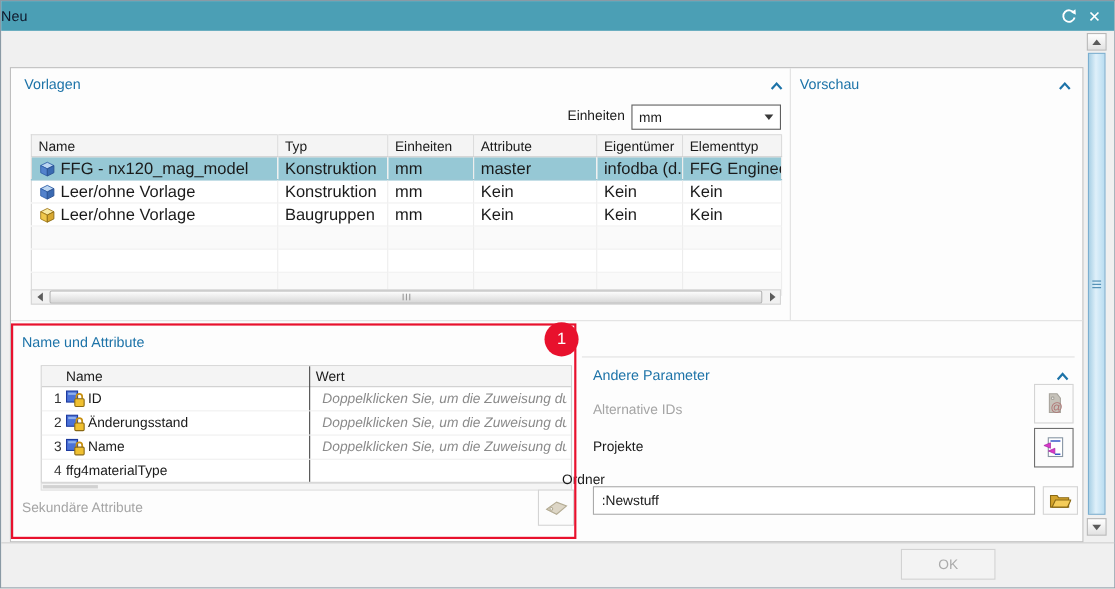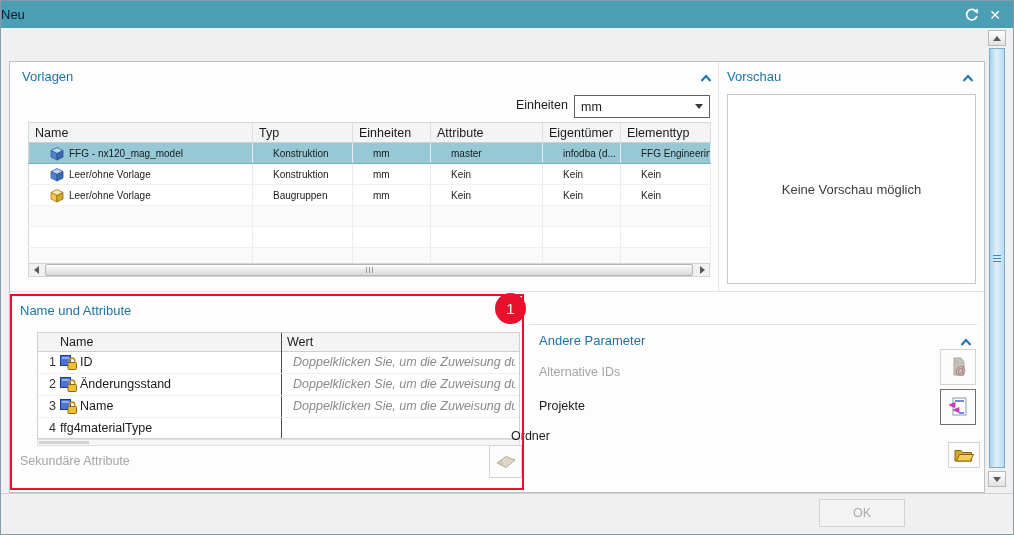--- a/index.html
+++ b/index.html
@@ -24,21 +24,21 @@
   .chev{width:12px;height:9px;display:inline-block;}
   .divider-h{background:#e2e2e2;height:1px;}
   .divider-v{background:#e2e2e2;width:1px;}
   
   .dd{border:1px solid #5f5f5f;background:#ffffff;height:23px;box-sizing:border-box;display:flex;align-items:center;padding:0 6px;}
   .dd .dd-val{flex:1;}
   .tri-down{width:0;height:0;border-left:4px solid transparent;border-right:4px solid transparent;border-top:5px solid #3a3a3a;}
   
   table.tpl{border-collapse:collapse;table-layout:fixed;width:682px;background:#fff;border:1px solid #d9d9d9;}
   table.tpl th{background:#f4f4f4;font-weight:normal;text-align:left;padding:2px 6px;border-right:1px solid #dcdcdc;border-bottom:1px solid #cfcfcf;height:15px;font-size:12.5px;}
-  table.tpl td{padding:1px 20px;border-right:1px solid #ededed;border-bottom:1px solid #f0f0f0;height:18px;white-space:nowrap;overflow:hidden;font-size:10px;margin-top:36px;}
+  table.tpl td{padding:1px 6px;border-right:1px solid #ededed;border-bottom:1px solid #f0f0f0;height:18px;white-space:nowrap;overflow:hidden;font-size:15px;margin-top:36px;}
   tr.sel td{background:#96c8d5;border-bottom:1px solid #6fb0c2;border-top:1px solid #6fb0c2;}
   tr.stripe td{background:#fafafa;}
   .namecell{display:flex;align-items:center;gap:4px;}
   .icon16{width:16px;height:15px;flex:0 0 16px;}
   
   .hscroll{height:14px;background:#f1f1f1;border:1px solid #d5d5d5;box-sizing:border-box;display:flex;align-items:center;}
   .hs-btn{width:14px;height:12px;display:flex;align-items:center;justify-content:center;}
   .hs-thumb{flex:1;height:10px;margin:0 2px;background:linear-gradient(#fdfdfd,#d8d8d8);border:1px solid #b5b5b5;border-radius:2px;display:flex;align-items:center;justify-content:center;gap:2px;}
   .hs-thumb i{display:block;width:1px;height:6px;background:#9a9a9a;}
   .tri-left{width:0;height:0;border-top:4px solid transparent;border-bottom:4px solid transparent;border-right:5px solid #5a5a5a;}
@@ -223,23 +223,20 @@
 
     <div class="abs divider-v" style="left:708px;top:0px;height:229px;"></div>
     <div class="abs divider-h" style="left:0px;top:229px;width:974px;"></div>
 
     <div class="abs sec-title" style="left:717px;top:7px;">Vorschau</div>
     <span class="abs chev" style="left:952px;top:10px;">
       <svg width="12" height="9" viewBox="0 0 12 9">
           <polyline points="1.5,7 6,2 10.5,7" fill="none" stroke="#1d73a8" stroke-width="2"></polyline>
         </svg>
     </span>
-    <div class="abs preview" style="left:717px;top:32px;width:247px;height:188px;">
-      <span>Keine Vorschau möglich</span>
-    </div>
 
     <div class="abs sec-title" style="left:10px;top:241px;">Name und Attribute</div>
 
     <div class="abs attr-table" style="left:27px;top:270px;width:483px;height:107px;">
       <div class="attr-hdr">
         <span style="position:absolute;left:22px;top:2px;">Name</span>
         <span style="position:absolute;left:249px;top:2px;">Wert</span>
       </div>
       <div class="attr-divider" style="left:243px;"></div>
 
@@ -347,20 +344,21 @@
       <svg width="24" height="24" viewBox="0 0 24 24">
           <rect x="7" y="3" width="13" height="17" fill="#ffffff" stroke="#8896a4"></rect>
           <polygon points="3,10 9,7.5 9,12.5" fill="#d838c8" stroke="#a020a0" stroke-width="0.6"></polygon>
           <polygon points="7,15 13,12.5 13,17.5" fill="#d838c8" stroke="#a020a0" stroke-width="0.6"></polygon>
           <line x1="9" y1="6" x2="18" y2="6" stroke="#3858c8" stroke-width="1.4"></line>
           <line x1="13" y1="18" x2="18" y2="18" stroke="#3858c8" stroke-width="1.4"></line>
         </svg>
     </div>
 
     <div class="abs" style="left:501px;top:367px;">Ordner</div>
+    <input class="abs txt-input" style="left: 529px; top: 380px; width: 402px; height: 26px;" value=":Newstuff">
     <div class="abs icon-btn" style="left:938px;top:380px;width:32px;height:26px;">
       <svg width="20" height="16" viewBox="0 0 20 16">
           <path d="M1 3.5 h6 l1.5 2 h9 v8.5 h-16.5 z" fill="#d4a42c" stroke="#8a6914"></path>
           <polygon points="2.5,14 5.5,7.5 19.5,7.5 16.5,14" fill="#f4cc5a" stroke="#8a6914"></polygon>
         </svg>
     </div>
 
   </div>
 
   <div class="abs vscroll">

